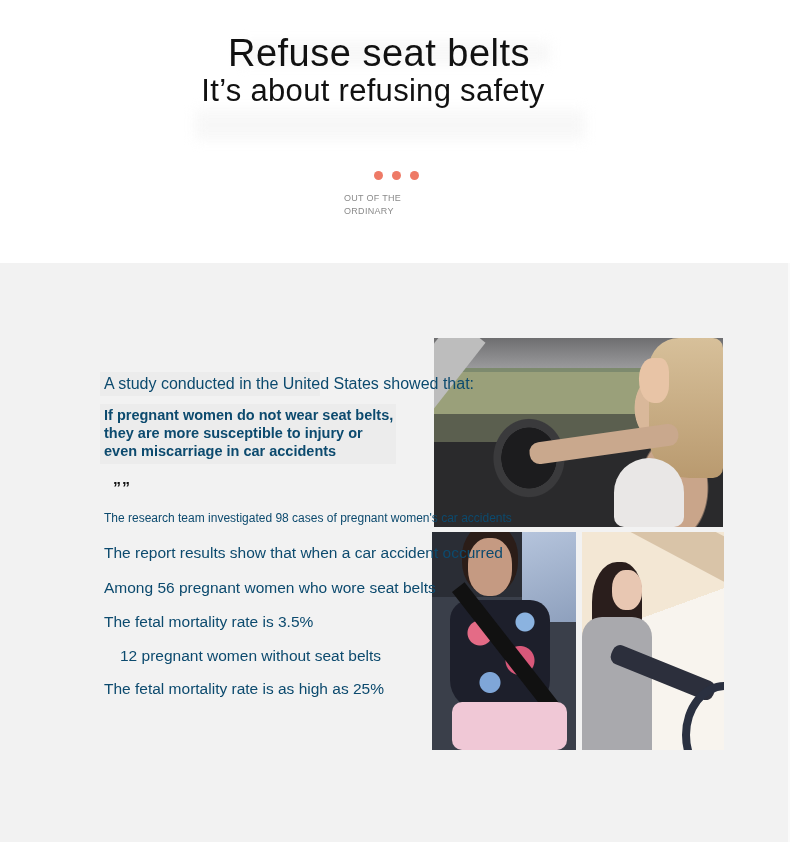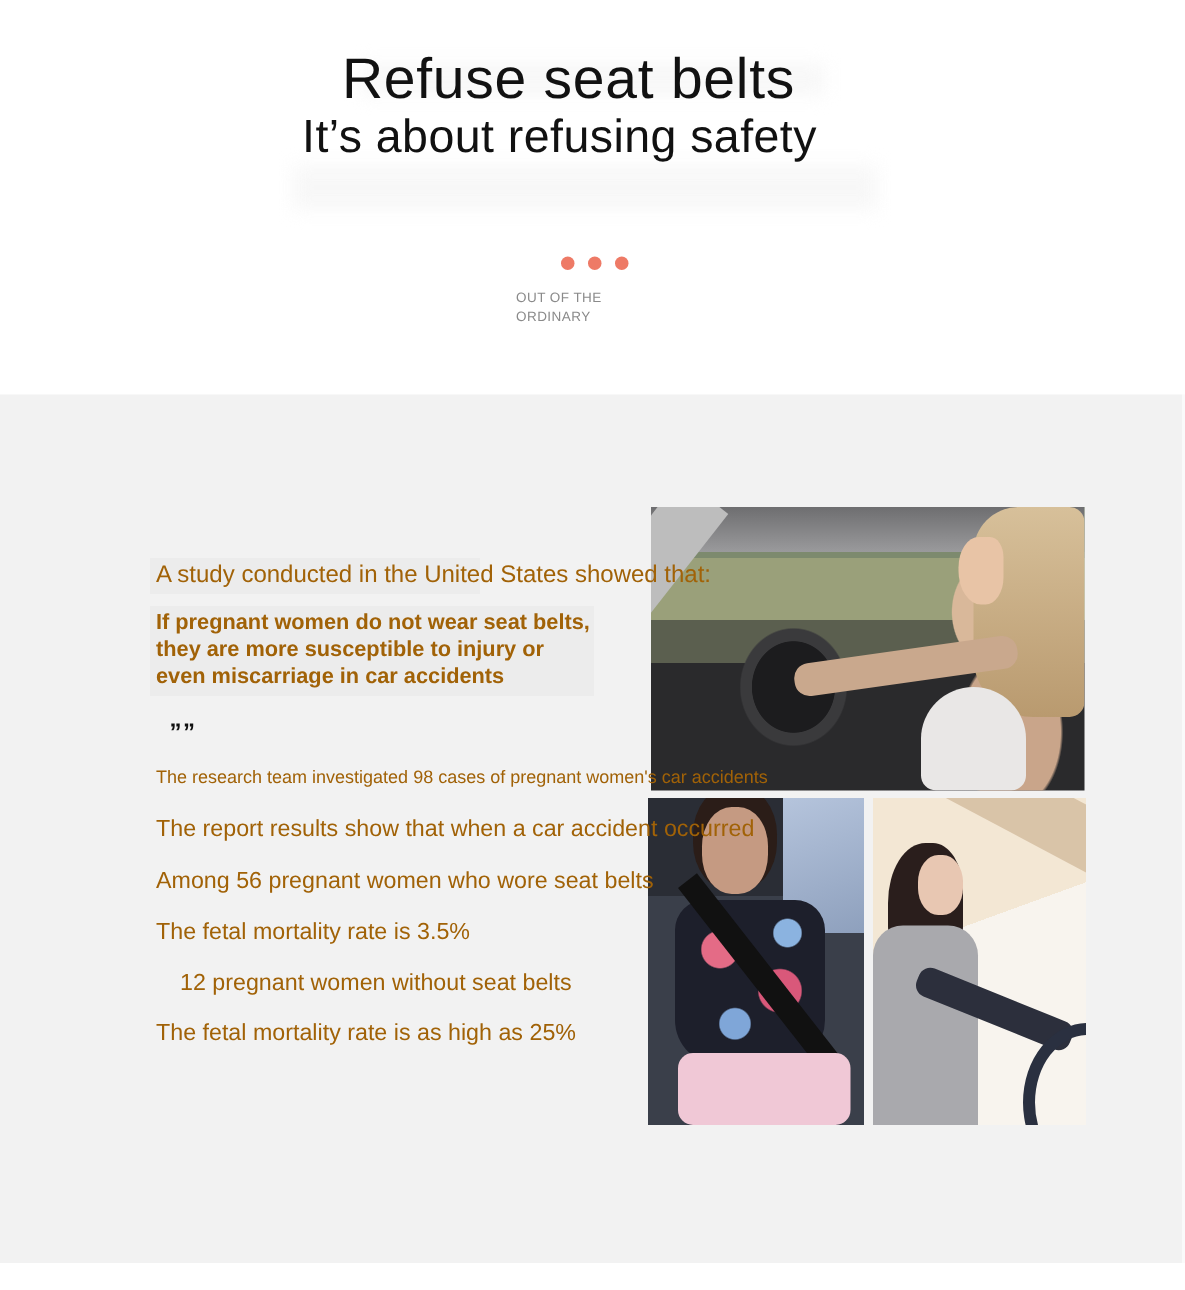--- a/index.html
+++ b/index.html
@@ -65,21 +65,21 @@
     .photo-3 { left: 582px; top: 532px; width: 142px; height: 218px;
       background: linear-gradient(160deg, #f3e7d4 0 40%, #f8f4ee 40% 100%);
     }
     .photo-3 .frame { position:absolute; left:40px; top:-10px; width:140px; height:40px; background:#d9c4a8; transform: rotate(28deg); }
     .photo-3 .hair { position:absolute; left:10px; top:30px; width:50px; height:80px; background:#2a1e1c; border-radius: 50% 40% 30% 30%; }
     .photo-3 .face { position:absolute; left:30px; top:38px; width:30px; height:40px; background:#e8c7b2; border-radius: 45%; }
     .photo-3 .body { position:absolute; left:0; top:85px; width:70px; height:133px; background:#a9a9ad; border-radius: 20px 20px 0 0; }
     .photo-3 .arm { position:absolute; left:30px; top:110px; width:110px; height:20px; background:#2c2f3c; transform: rotate(22deg); transform-origin: left center; border-radius: 8px; }
     .photo-3 .wheel { position:absolute; left:100px; top:150px; width:70px; height:90px; border: 8px solid #2a3040; border-radius: 50%; }
 
-    .txt { position: absolute; white-space: nowrap; color: #a16207; }
+    .txt { position: absolute; white-space: nowrap; color: #0c4a6e; }
     .txt-bg { position:absolute; background:#ececec; }
     .t-intro { left: 104px; top: 374px; font-size: 16px; line-height: 20px; }
     .t-para { left: 104px; top: 406px; font-size: 14.5px; line-height: 18px; white-space: normal; width: 290px; font-weight: bold; }
     .t-quote { left: 113px; top: 480px; font-size: 16px; line-height: 18px; font-weight: bold; letter-spacing: 1px; color:#111; }
     .t-line { left: 104px; font-size: 15.5px; line-height: 20px; }
     .t-line.small { font-size: 12px; }
   </style>
 </head>
 <body>
 

